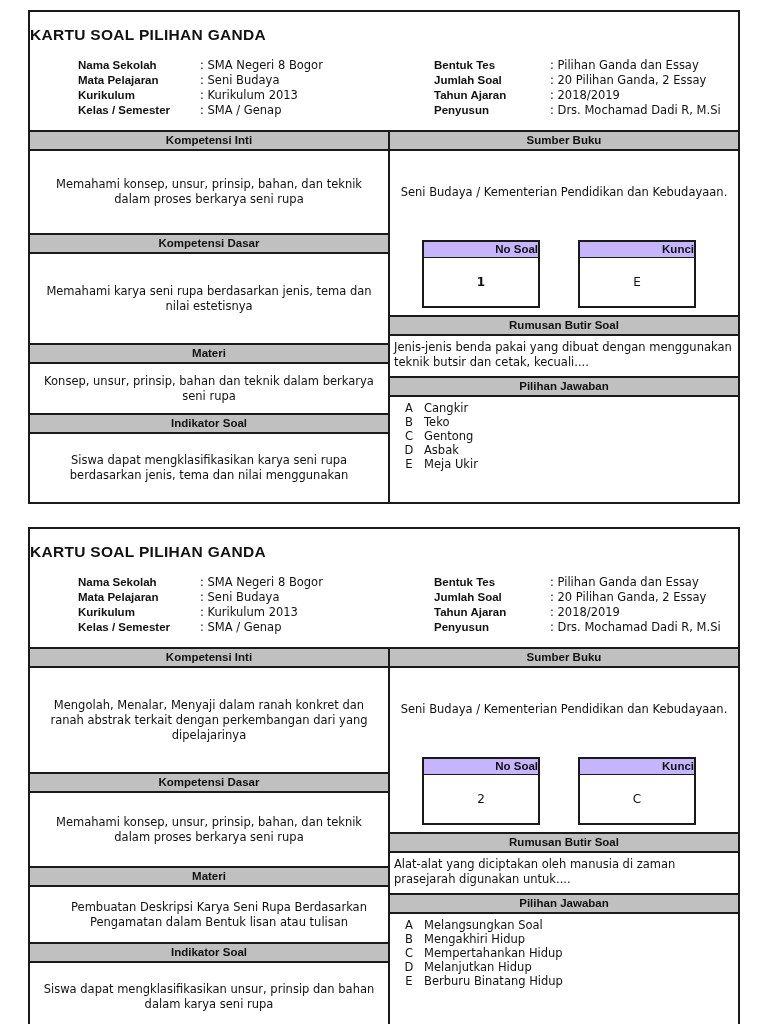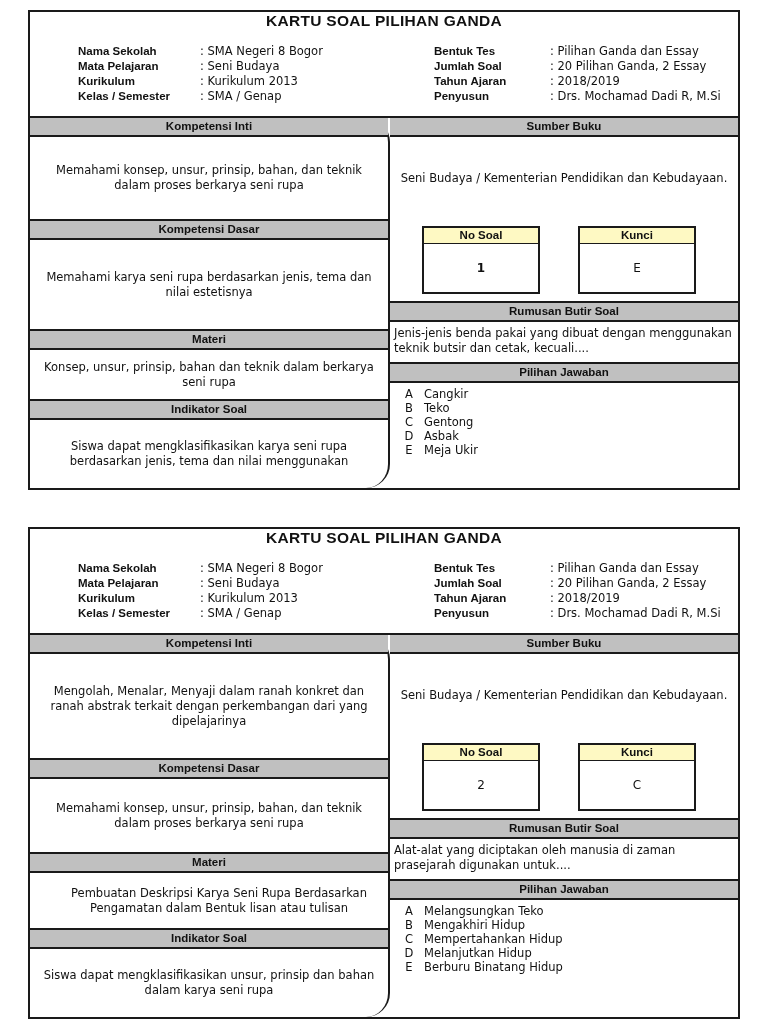--- a/index.html
+++ b/index.html
@@ -27,25 +27,25 @@
     left: 28px;
     width: 712px;
     border: 2px solid #1a1a1a;
     box-sizing: border-box;
     background: #ffffff;
   }
   #card-1 { top: 10px; }
   #card-2 { top: 527px; }
 
   .card-title {
-    text-align: center;
+    text-align: left;
     font-weight: bold;
     font-size: 15.5px;
     letter-spacing: 0.3px;
-    padding-top: 0;
+    padding-top: 14px;
     padding-bottom: 8px;
     font-family: "Liberation Sans", sans-serif;
   }
 
   .meta {
     display: flex;
     padding: 6px 0 12px 6px;
   }
   .meta-col {
     flex: 0 0 auto;
@@ -78,21 +78,20 @@
     display: flex;
     border-top: 2px solid #1a1a1a;
     align-items: stretch;
   }
   .col-left {
     width: 360px;
     border-right: 2px solid #1a1a1a;
     box-sizing: border-box;
     display: flex;
     flex-direction: column;
-    border-radius: 24px;
   }
   .col-right {
     flex: 1;
     box-sizing: border-box;
     display: flex;
     flex-direction: column;
   }
 
   .sec-head {
     background: #c0c0c0;
@@ -157,22 +156,22 @@
     box-sizing: border-box;
     border-bottom: 2px solid #1a1a1a;
   }
   .minibox {
     width: 118px;
     border: 2px solid #1a1a1a;
     box-sizing: border-box;
     background: #ffffff;
   }
   .minibox-head {
-    background: #fef9c3;
-    text-align: center;
+    background: #c4b5fd;
+    text-align: right;
     font-weight: bold;
     font-size: 11.5px;
     font-family: "Liberation Sans", sans-serif;
     padding: 1px 0;
     border-bottom: 1px solid #1a1a1a;
     line-height: 13px;
   }
   .minibox-body {
     height: 48px;
     display: flex;
@@ -413,21 +412,21 @@
 
         <div class="sec-head">Rumusan Butir Soal</div>
         <div class="sec-body left-align" id="c2-rbs-body">
           <div class="txt">Alat-alat yang diciptakan oleh manusia di zaman prasejarah digunakan untuk....</div>
         </div>
 
         <div class="sec-head topline">Pilihan Jawaban</div>
         <div class="sec-body left-align options" id="c2-pj-body">
           <div class="opt-row">
             <span class="opt-letter">A</span>
-            <span class="opt-text">Melangsungkan Teko</span>
+            <span class="opt-text">Melangsungkan Soal</span>
           </div>
           <div class="opt-row">
             <span class="opt-letter">B</span>
             <span class="opt-text">Mengakhiri Hidup</span>
           </div>
           <div class="opt-row">
             <span class="opt-letter">C</span>
             <span class="opt-text">Mempertahankan Hidup</span>
           </div>
           <div class="opt-row">

